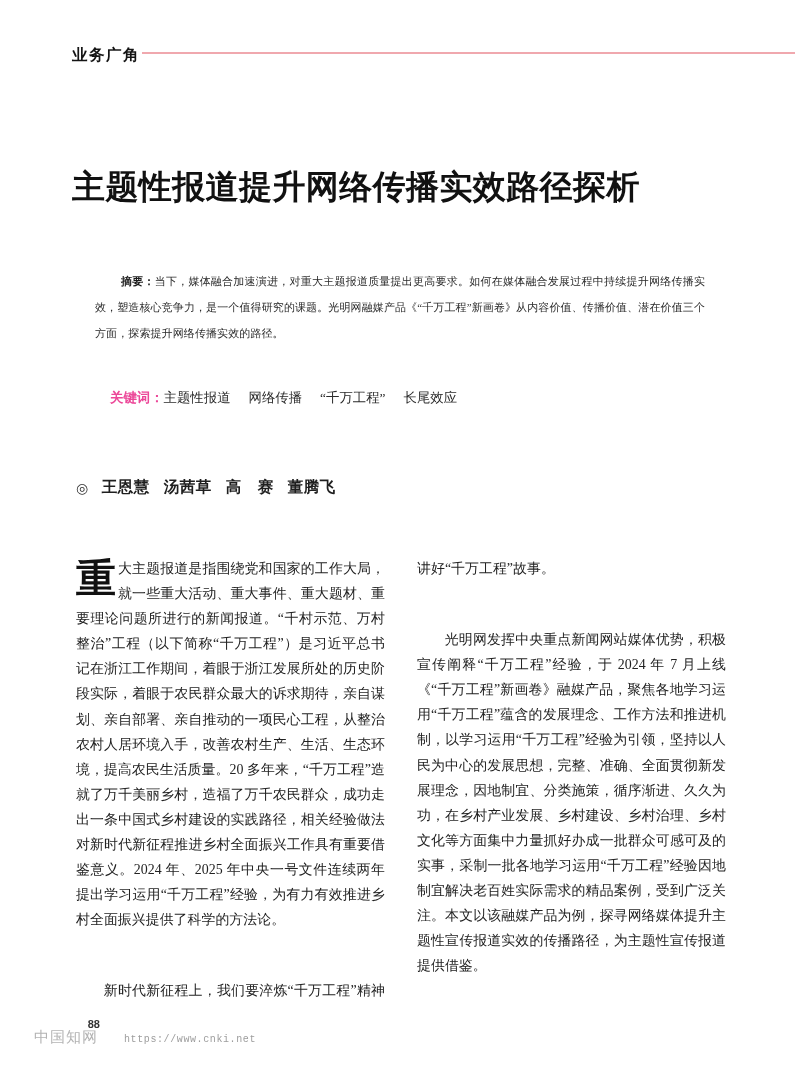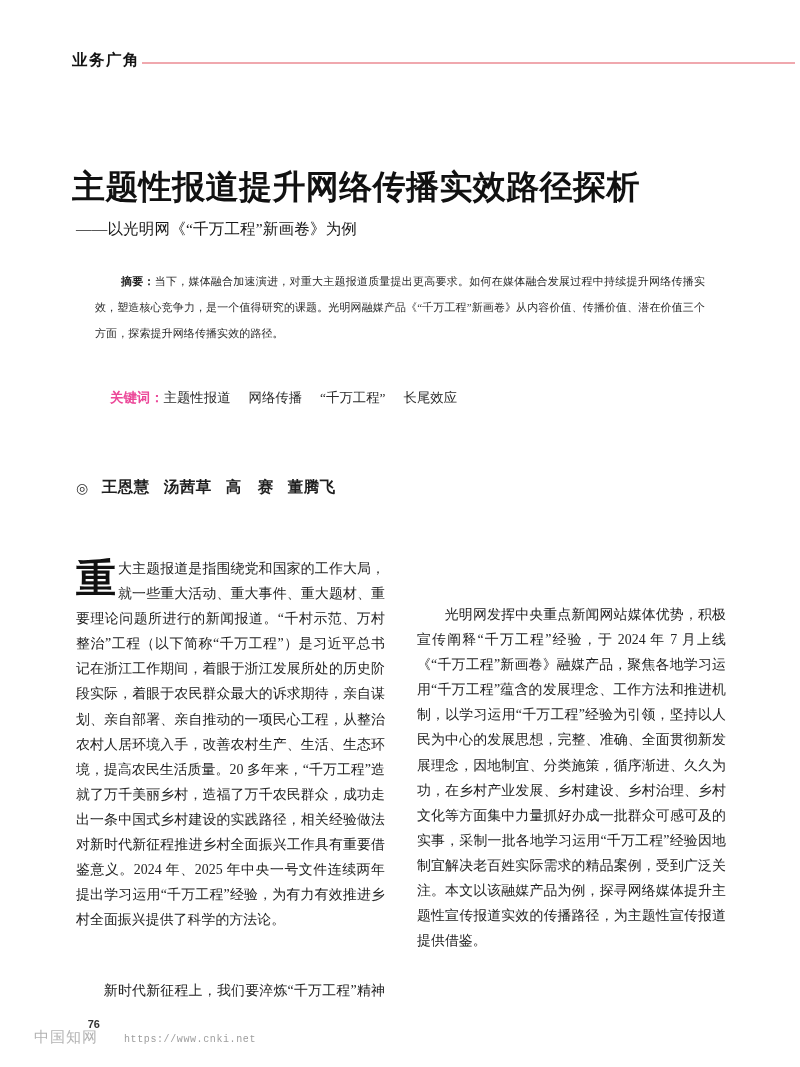--- a/index.html
+++ b/index.html
@@ -17,21 +17,21 @@
   }
 
   
   #running-head {
     position: absolute;
     left: 72px;
     top: 42px;
     right: 5px;
     height: 26px;
     display: flex;
-    align-items: flex-end;
+    align-items: center;
   }
   #running-head .rh-label {
     font-family: "Liberation Sans", "DejaVu Sans", sans-serif;
     font-weight: bold;
     font-size: 15.5px;
     letter-spacing: 1.5px;
     color: #141414;
     line-height: 1;
     padding-bottom: 1px;
     white-space: nowrap;
@@ -211,21 +211,20 @@
 </head>
 <body>
 
 <div id="running-head">
   <span class="rh-label">业务广角</span>
   <span class="rh-rule"></span>
 </div>
 
 <div id="title-block">
   <h1 id="doc-title">主题性报道提升网络传播实效路径探析</h1>
-  <div id="doc-subtitle">——以光明网《“千万工程”新画卷》为例</div>
 </div>
 
 <div id="abstract">
   <span class="ab-label">摘要：</span><span>当下，媒体融合加速演进，对重大主题报道质量提出更高要求。如何在媒体融合发展过程中持续提升网络传播实效，塑造核心竞争力，是一个值得研究的课题。光明网融媒产品《“千万工程”新画卷》从内容价值、传播价值、潜在价值三个方面，探索提升网络传播实效的路径。</span>
 </div>
 
 <div id="keywords">
   <span class="kw-label">关键词：</span><span class="kw-item">主题性报道</span><span class="kw-item">网络传播</span><span class="kw-item">“千万工程”</span><span class="kw-item">长尾效应</span>
 </div>
 
@@ -238,25 +237,26 @@
 </div>
 
 <div id="body-columns">
 
   <div class="col">
     <p class="cont"><span class="dropcap">重</span><span>大主题报道是指围绕党和国家的工作大局，就一些重大活动、重大事件、重大题材、重要理论问题所进行的新闻报道。“千村示范、万村整治”工程（以下简称“千万工程”）是习近平总书记在浙江工作期间，着眼于浙江发展所处的历史阶段实际，着眼于农民群众最大的诉求期待，亲自谋划、亲自部署、亲自推动的一项民心工程，从整治农村人居环境入手，改善农村生产、生活、生态环境，提高农民生活质量。20 多年来，“千万工程”造就了万千美丽乡村，造福了万千农民群众，成功走出一条中国式乡村建设的实践路径，相关经验做法对新时代新征程推进乡村全面振兴工作具有重要借鉴意义。2024 年、2025 年中央一号文件连续两年提出学习运用“千万工程”经验，为有力有效推进乡村全面振兴提供了科学的方法论。</span></p>
     <p class="indent">新时代新征程上，我们要淬炼“千万工程”精神内核，总结“千万工程”伟大成就与经验启示，构建“千万工程”宣传话语体系，创新“千万工程”叙事模式，</p>
   </div>
 
   <div class="col">
+    <p class="cont">讲好“千万工程”故事。</p>
     <p class="indent">光明网发挥中央重点新闻网站媒体优势，积极宣传阐释“千万工程”经验，于 2024 年 7 月上线《“千万工程”新画卷》融媒产品，聚焦各地学习运用“千万工程”蕴含的发展理念、工作方法和推进机制，以学习运用“千万工程”经验为引领，坚持以人民为中心的发展思想，完整、准确、全面贯彻新发展理念，因地制宜、分类施策，循序渐进、久久为功，在乡村产业发展、乡村建设、乡村治理、乡村文化等方面集中力量抓好办成一批群众可感可及的实事，采制一批各地学习运用“千万工程”经验因地制宜解决老百姓实际需求的精品案例，受到广泛关注。本文以该融媒产品为例，探寻网络媒体提升主题性宣传报道实效的传播路径，为主题性宣传报道提供借鉴。</p>
     <p class="indent">广聚学界智慧。随着媒体融合加速演进，优质的网络新闻作品显得尤为重要。要想打造优质的网络新</p>
   </div>
 
 </div>
 
 <div id="footer">
   <span class="cnki-logo">
     <span>中国知网</span>
-    <span class="page-number">76</span>
+    <span class="page-number">88</span>
   </span>
   <span class="cnki-url">https://www.cnki.net</span>
 </div>
 
 </body></html>

